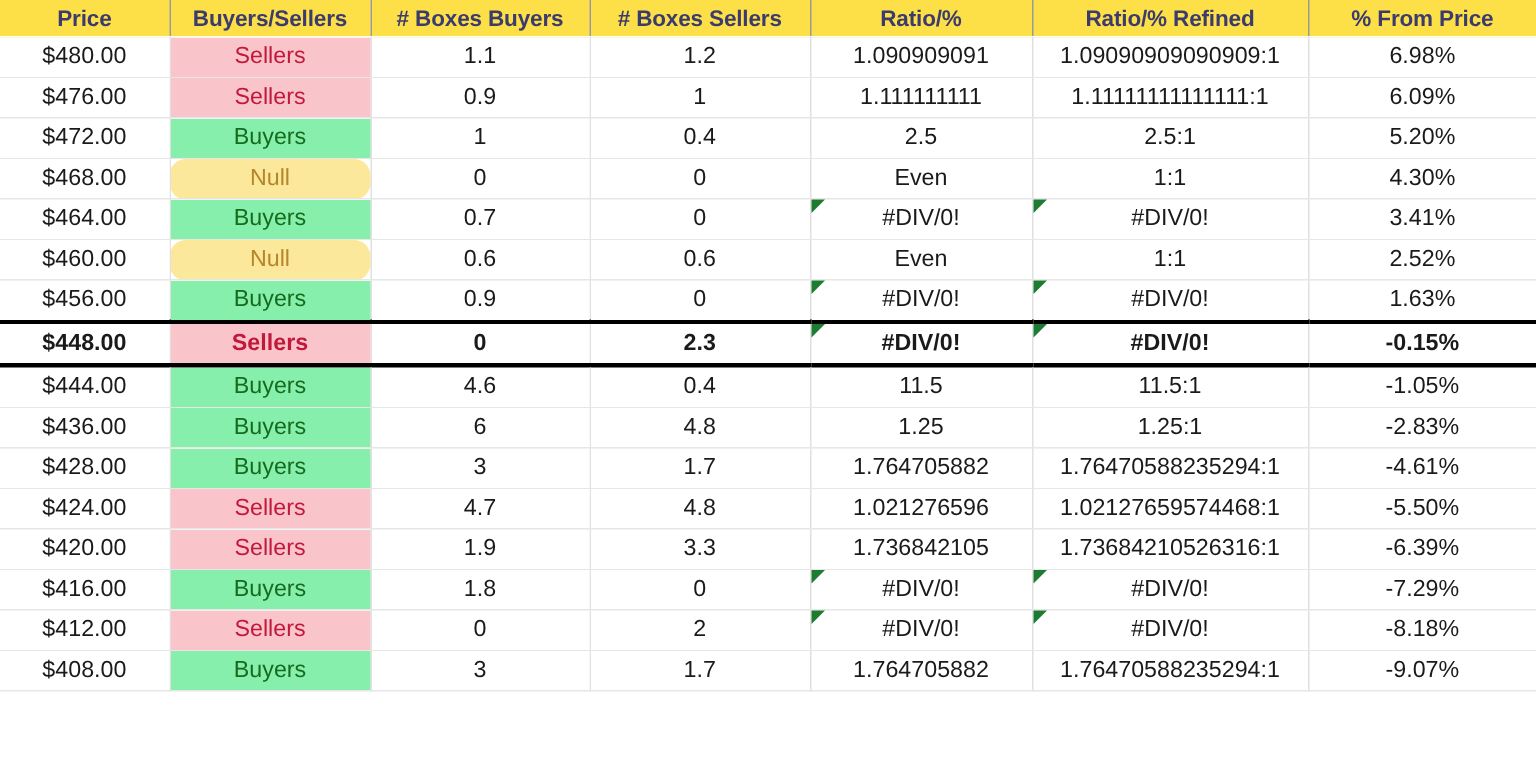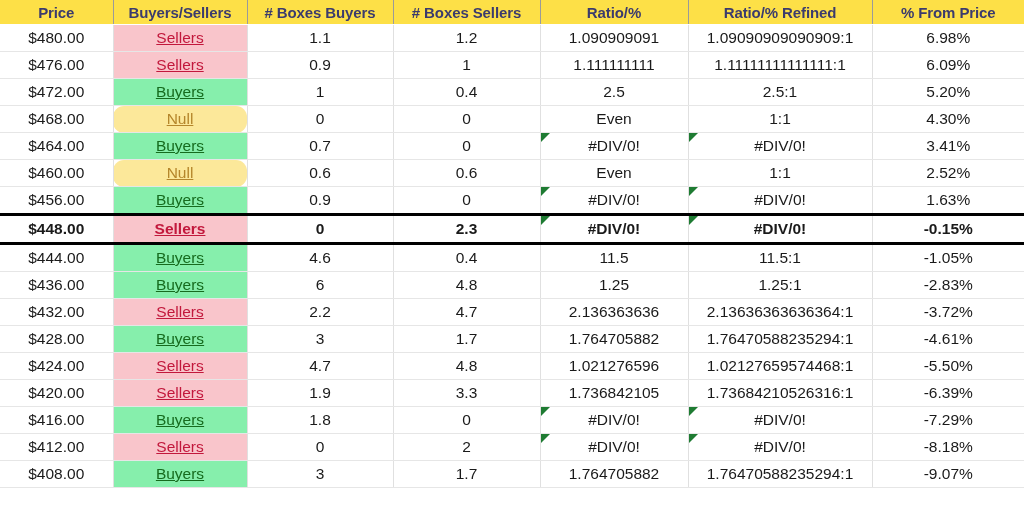--- a/index.html
+++ b/index.html
@@ -51,21 +51,21 @@
     border-right: 1px solid #e0e0e0;
     background: #ffffff;
     color: #1a1a1a;
     white-space: nowrap;
     position: relative;
   }
   .row td:last-child { border-right: none; margin-top: 26px; }
   .row td.c-price { border-right: 1px solid #e0e0e0; }
 
   
-  td.sig { font-weight: normal; text-decoration: underline; }
+  td.sig { font-weight: normal; }
   td.sig-buyers  { background: #86efac; color: #166b1e; }
   td.sig-sellers { background: #f9c5cb; color: #c2183c; }
   td.sig-null    { background: #fce89a; color: #b5862b; border-radius: 11px; }
 
   
   tr.focus td {
     font-weight: bold;
     border-top: 3px solid #000000;
     border-bottom: 3px solid #000000;
   }
@@ -239,33 +239,20 @@
         <td>4.8</td>
         <td>
           <span class="cell-txt">1.25</span>
         </td>
         <td>
           <span class="cell-txt">1.25:1</span>
         </td>
         <td>-2.83%</td>
       </tr>
       <tr class="row">
-        <td class="c-price">$432.00</td>
-        <td class="sig sig-sellers">Sellers</td>
-        <td>2.2</td>
-        <td>4.7</td>
-        <td>
-          <span class="cell-txt">2.136363636</span>
-        </td>
-        <td>
-          <span class="cell-txt">2.13636363636364:1</span>
-        </td>
-        <td>-3.72%</td>
-      </tr>
-      <tr class="row">
         <td class="c-price">$428.00</td>
         <td class="sig sig-buyers">Buyers</td>
         <td>3</td>
         <td>1.7</td>
         <td>
           <span class="cell-txt">1.764705882</span>
         </td>
         <td>
           <span class="cell-txt">1.76470588235294:1</span>
         </td>

